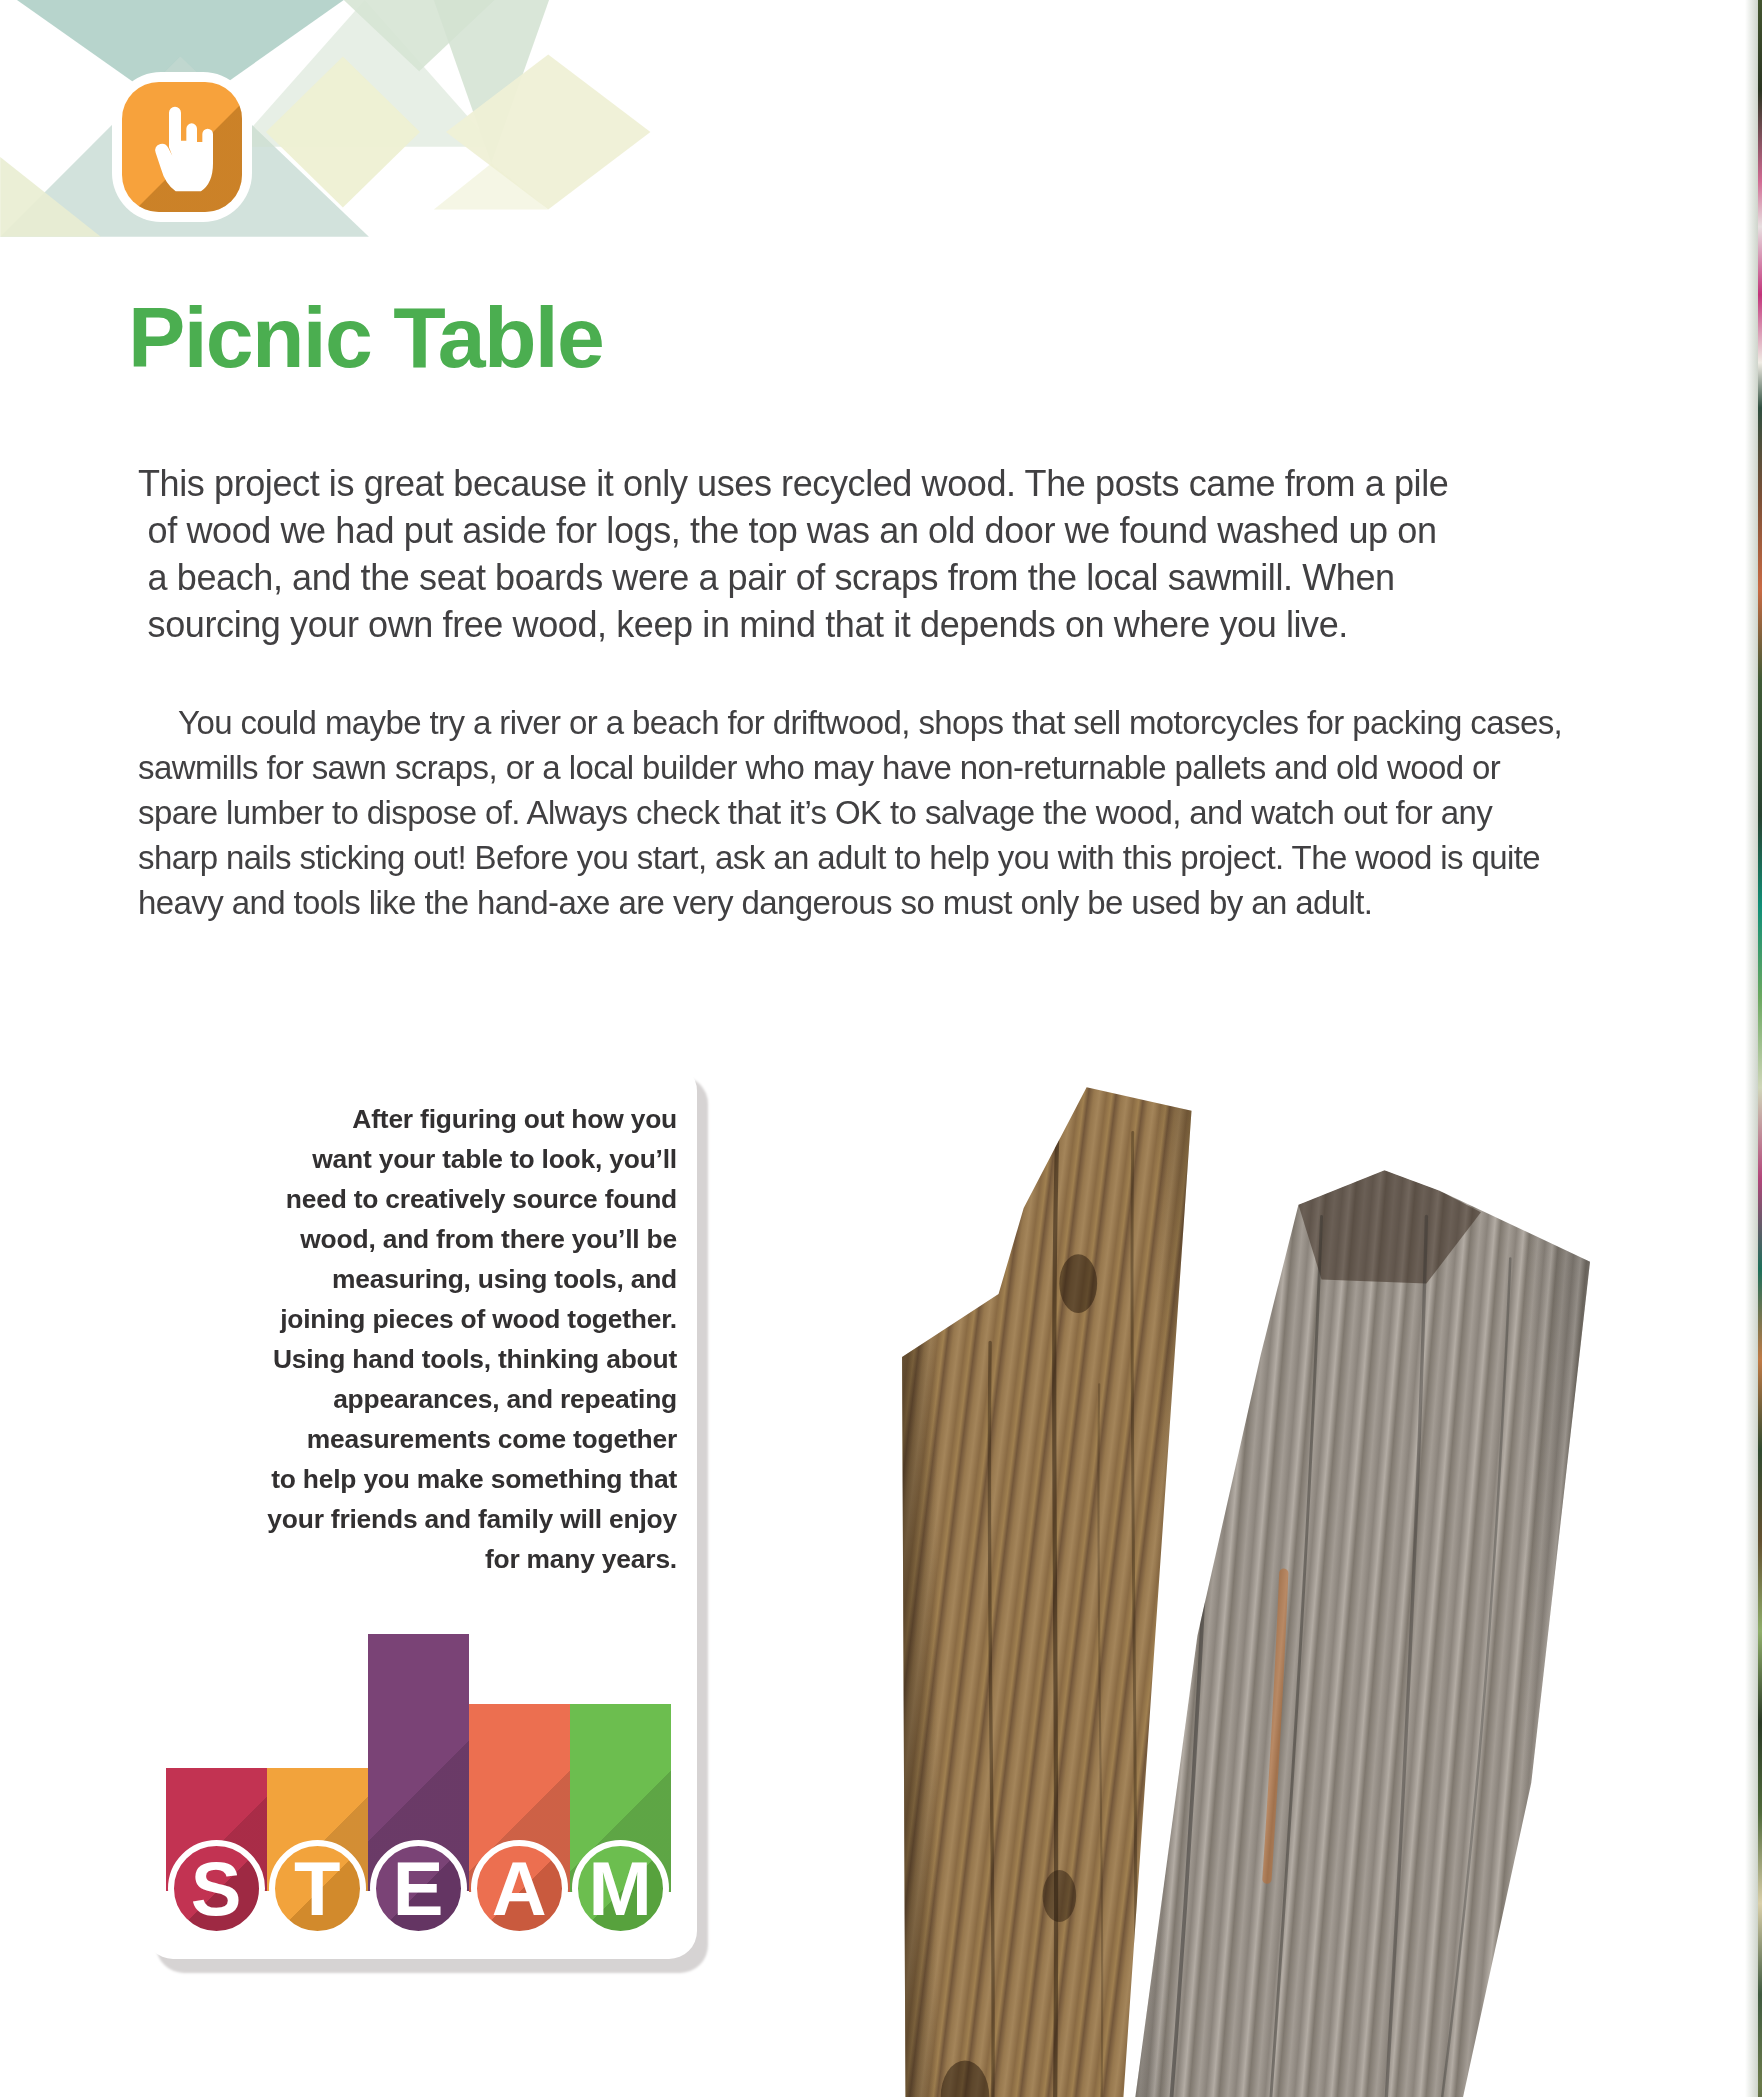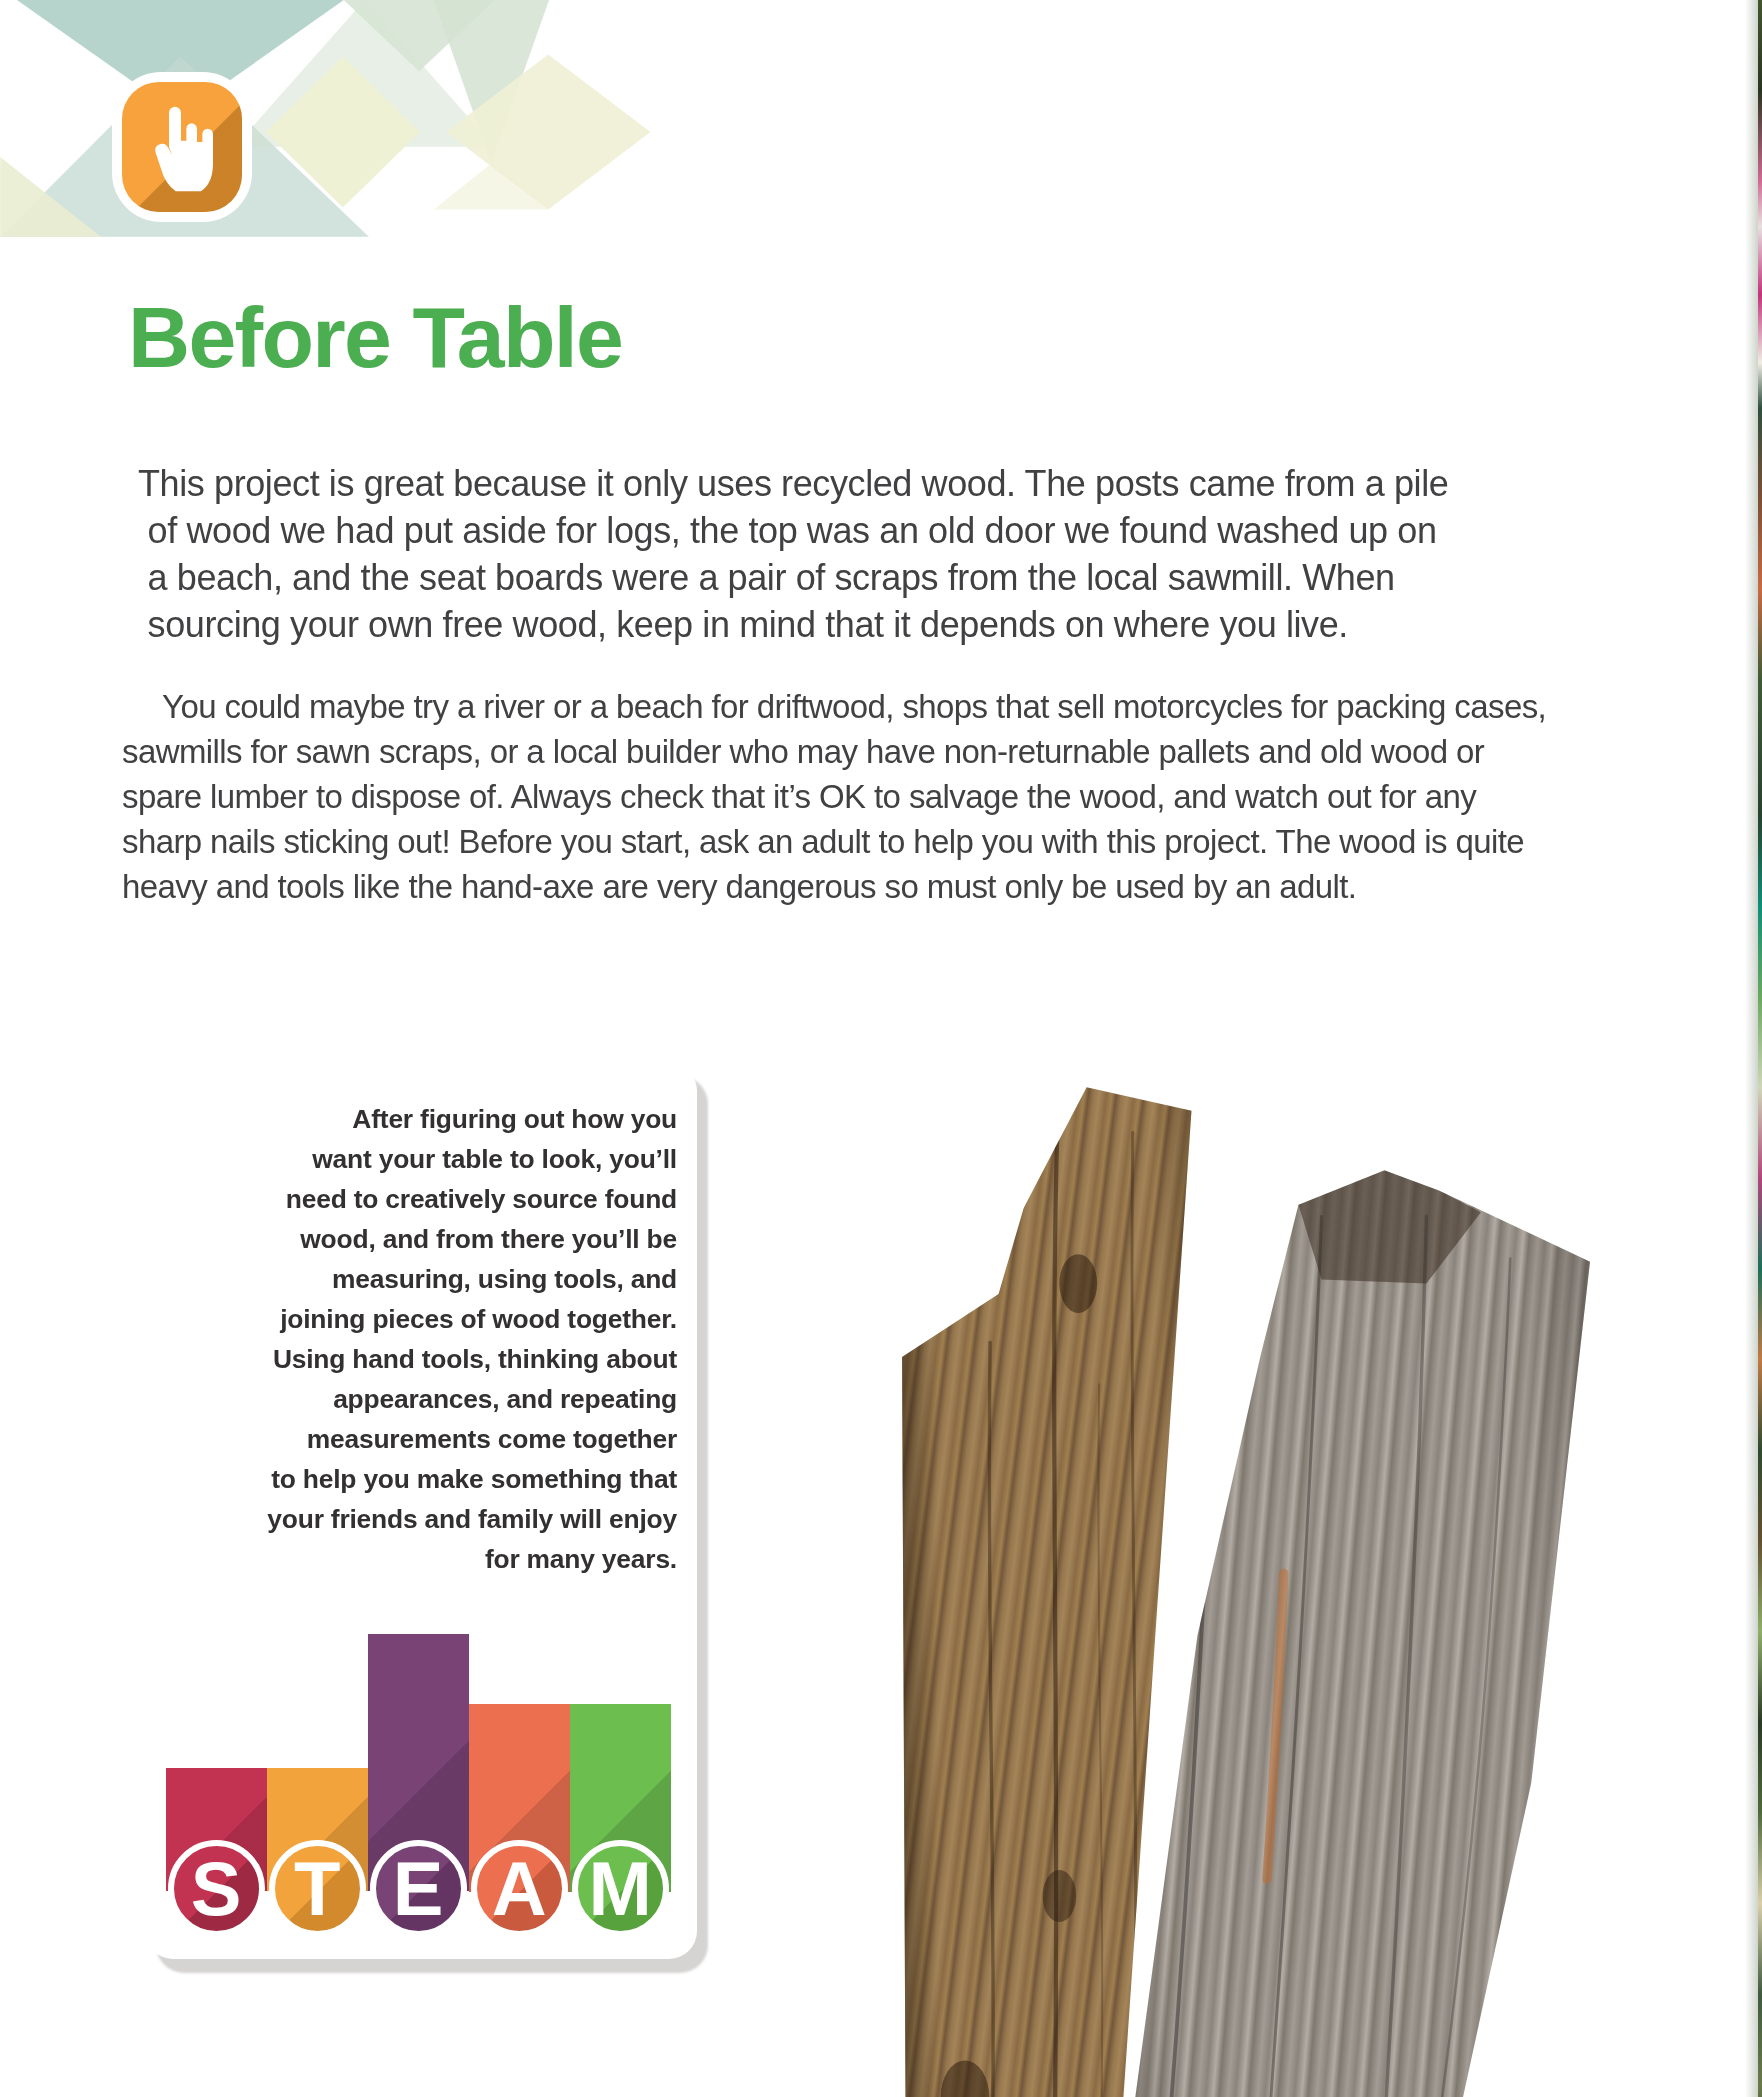--- a/index.html
+++ b/index.html
@@ -12,21 +12,21 @@
   .hand-box{position:absolute;left:10px;top:10px;width:120px;height:130px;background:#F7A23C;
             border-radius:37px;overflow:hidden;}
   .hand-box .shade{position:absolute;left:-10%;top:0;width:140%;height:120%;
             background:linear-gradient(135deg, rgba(0,0,0,0) 47%, rgba(150,90,15,.45) 47.5%);}
   .hand-box svg{position:absolute;left:19.3px;top:16px;width:80px;height:100px;}
   
   .title{position:absolute;left:128px;top:292px;margin:0;font-size:86px;line-height:1.05;
          font-weight:700;letter-spacing:-1.7px;color:#4BAE50;}
   .p1{position:absolute;left:122px;top:444px;width:1623px;margin:16px;font-size:36px;
       line-height:47px;letter-spacing:-0.4px;color:#414042;white-space:pre-wrap;}
-  .p2{position:absolute;left:122px;top:684px;width:1611px;margin:0;font-size:33px;
+  .p2{position:absolute;left:122px;top:684px;width:1611px;margin:16px;font-size:33px;
       line-height:45px;letter-spacing:-0.6px;color:#414042;white-space:pre-wrap;text-indent:40px;}
   
   .card{position:absolute;left:145px;top:1063px;width:552px;height:896px;background:#ffffff;
         border-radius:28px;box-shadow:11px 13.4px 2.5px #d6d3d3;}
   .card-text{position:absolute;left:37px;top:36px;width:495px;margin:0;font-size:26.4px;
         line-height:40px;font-weight:700;letter-spacing:-0.2px;color:#323031;white-space:pre-line;text-align:right;}
   
   .steam{position:absolute;left:21px;top:571px;width:505px;height:304px;}
   .steam-col{position:absolute;top:0;width:101px;height:304px;}
   .steam-col .bar{position:absolute;left:0;width:101px;overflow:hidden;}
@@ -78,21 +78,21 @@
 
   <div class="hand-wrap">
     <div class="hand-box">
       <div class="shade"></div>
       <svg viewBox="0 0 120 150" aria-hidden="true">
         <path fill="#ffffff" d="M42,74 V22 a9,9 0 0 1 18,0 V64 h8 V46 a8,8 0 0 1 16,0 V66 h8 V54 a8,8 0 0 1 16,0 V98 q0,30 -18,42 H52 q-16,-12 -22,-34 l-8,-24 q-3,-10 7,-13 q8,-2 12,6 l6,12 z"></path>
       </svg>
     </div>
   </div>
 
-  <h1 class="title">Before Table</h1>
+  <h1 class="title">Picnic Table</h1>
   <p class="p1">This project is great because it only uses recycled wood. The posts came from a pile
  of wood we had put aside for logs, the top was an old door we found washed up on
  a beach, and the seat boards were a pair of scraps from the local sawmill. When
  sourcing your own free wood, keep in mind that it depends on where you live.</p>
   <p class="p2">You could maybe try a river or a beach for driftwood, shops that sell motorcycles for packing cases,
 sawmills for sawn scraps, or a local builder who may have non-returnable pallets and old wood or
 spare lumber to dispose of. Always check that it’s OK to salvage the wood, and watch out for any
 sharp nails sticking out! Before you start, ask an adult to help you with this project. The wood is quite
 heavy and tools like the hand-axe are very dangerous so must only be used by an adult.</p>
 

